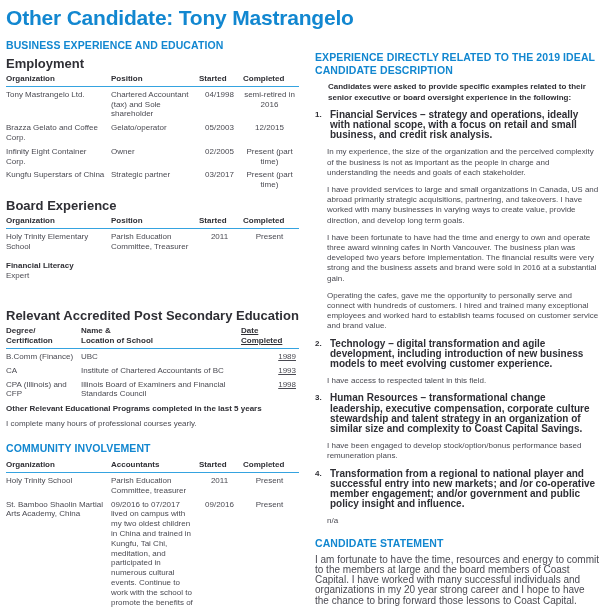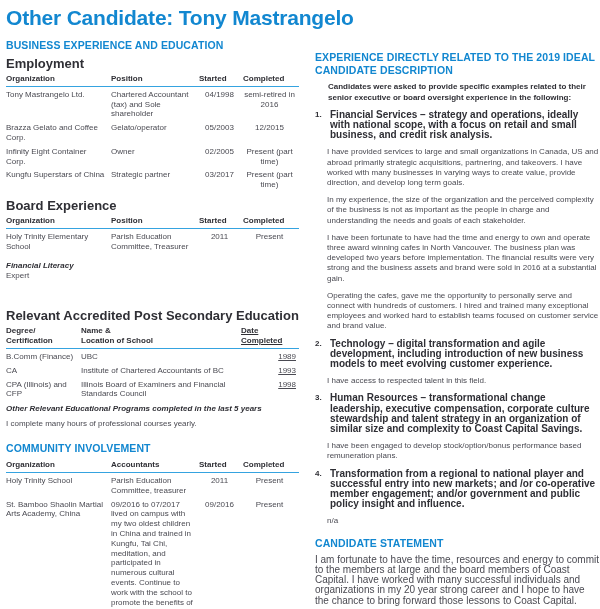--- a/index.html
+++ b/index.html
@@ -65,21 +65,20 @@
     line-height: 14px;
     margin: 0 0 3px 0;
   }
   .sub-head.tight { margin-top: 8px; }
   .mini-head {
     color: #2f2f35;
     font-size: 8px;
     font-weight: bold;
     line-height: 10px;
     margin: 0;
-    font-style: italic;
   }
   .mini-body {
     font-size: 8px;
     line-height: 10px;
     margin: 0;
     color: #4a4a52;
   }
 
   
   table.tbl {
@@ -345,22 +344,22 @@
 
     <div class="col-right">
 
       <div class="sec-head">EXPERIENCE DIRECTLY RELATED TO THE 2019 IDEAL CANDIDATE DESCRIPTION</div>
 
       <div class="r-intro">Candidates were asked to provide specific examples related to their senior executive or board oversight experience in the following:</div>
 
       <ol class="crit">
         <li>
           <div class="crit-title">Financial Services – strategy and operations, ideally with national scope, with a focus on retail and small business, and credit risk analysis.</div>
+          <p class="crit-ans">In my experience, the size of the organization and the perceived complexity of the business is not as important as the people in charge and understanding the needs and goals of each stakeholder.</p>
           <p class="crit-ans">I have provided services to large and small organizations in Canada, US and abroad primarily strategic acquisitions, partnering, and takeovers.  I have worked with many businesses in varying ways to create value, provide direction, and develop long term goals.</p>
-          <p class="crit-ans">In my experience, the size of the organization and the perceived complexity of the business is not as important as the people in charge and understanding the needs and goals of each stakeholder.</p>
           <p class="crit-ans">I have been fortunate to have had the time and energy to own and operate three award winning cafes in North Vancouver. The business plan was developed two years before implementation. The financial results were very strong and the business assets and brand were sold in 2016 at a substantial gain.</p>
           <p class="crit-ans">Operating the cafes, gave me the opportunity to personally serve and connect with hundreds of customers.  I hired and trained many exceptional employees and worked hard to establish teams focused on customer service and brand value.</p>
         </li>
         <li>
           <div class="crit-title">Technology – digital transformation and agile development, including introduction of new business models to meet evolving customer experience.</div>
           <p class="crit-ans">I have access to respected talent in this field.</p>
         </li>
         <li>
           <div class="crit-title">Human Resources – transformational change leadership, executive compensation, corporate culture stewardship and talent strategy in an organization of similar size and complexity to Coast Capital Savings.</div>
           <p class="crit-ans">I have been engaged to develop stock/option/bonus performance based remuneration plans.</p>

